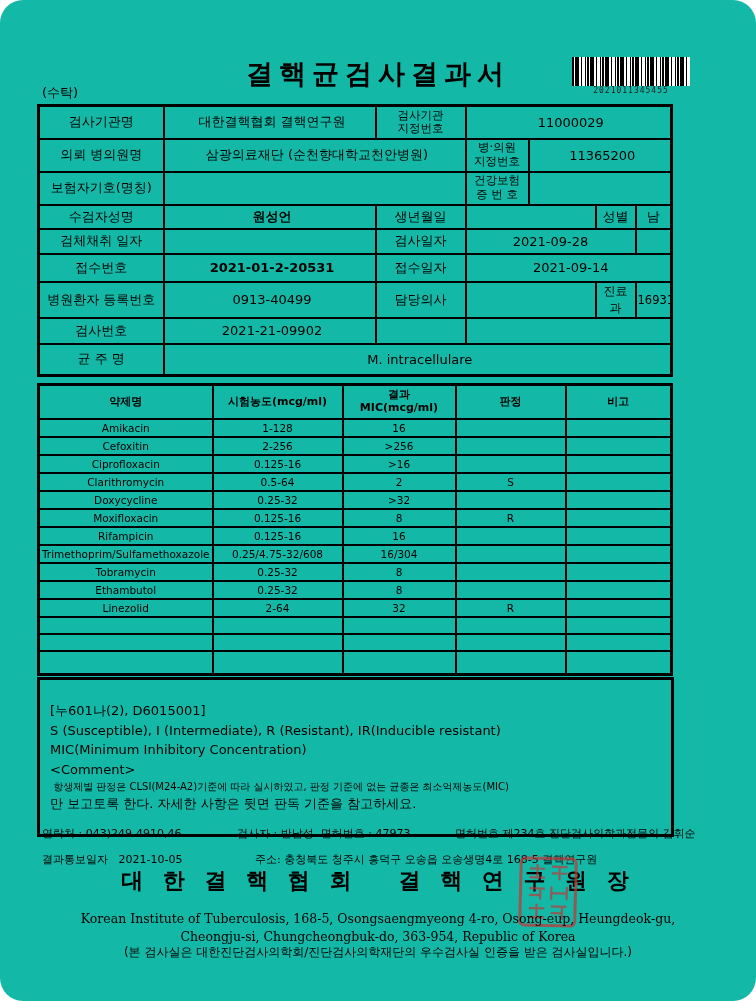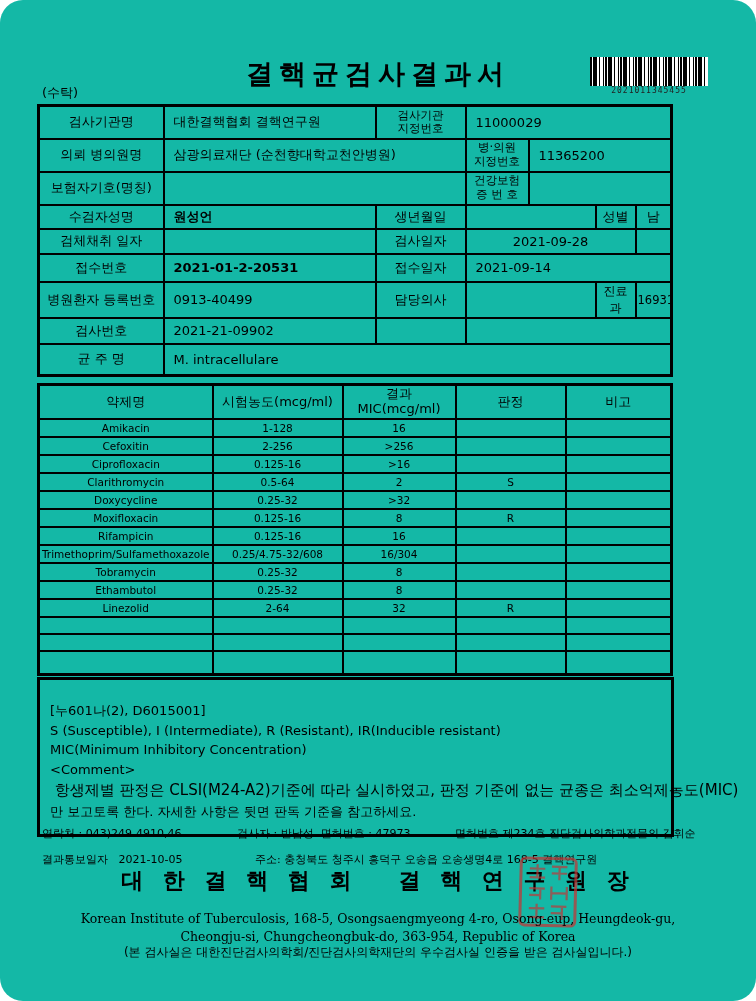--- a/index.html
+++ b/index.html
@@ -3,36 +3,36 @@
 <meta charset="utf-8">
 <style>
   html,body{margin:0;padding:0;background:#fff;}
   .page{position:relative;width:756px;height:1001px;background:#14b8a6;color:#000;
         font-family:"DejaVu Sans","Liberation Sans",sans-serif;overflow:hidden;border-radius:23px;}
 
   .doc-title{position:absolute;top:56px;left:0;width:756px;text-align:center;
              font-size:27px;font-weight:bold;letter-spacing:6px;white-space:pre;}
   .sutak{position:absolute;top:84px;left:42px;font-size:13px;}
 
-  .barcode-wrap{position:absolute;top:57px;left:589px;width:120px;}
+  .barcode-wrap{position:absolute;top:57px;left:571px;width:120px;}
   .barcode{height:29px;width:118px;margin:0 auto;
     background:repeating-linear-gradient(90deg,#000 0 2px,#fff 2px 3px,#000 3px 7px,#fff 7px 9px,#000 9px 10px,#fff 10px 13px,#000 13px 14px,#fff 14px 15px);}
   .barcode-num{text-align:center;font-size:8px;letter-spacing:1px;
                font-family:"DejaVu Sans Mono",monospace;color:#222;}
 
   table{border-collapse:collapse;table-layout:fixed;}
   .info-table{position:absolute;top:104px;left:37px;width:633px;border:3px solid #000;}
   .info-table td{border:2px solid #000;font-size:13px;padding:0 4px;overflow:hidden;}
   .info-table td.lbl{text-align:center;padding:0 2px;}
-  .info-table td.val{text-align:left;padding-left:9px;}
+  .info-table td.val{text-align:center;padding-left:9px;}
   .info-table td.small2{font-size:11.5px;line-height:1.18;text-align:center;}
   .bold{font-weight:bold;}
 
   .drug-table{position:absolute;top:383px;left:37px;width:633px;border:3px solid #000;}
-  .drug-table th{border:2px solid #000;font-size:13px;font-weight:normal;height:30px;line-height:1.15;text-align:center;}
+  .drug-table th{border:2px solid #000;font-size:11px;font-weight:bold;height:30px;line-height:1.15;text-align:center;}
   .drug-table td{border:2px solid #000;font-size:10.5px;text-align:center;height:16px;padding:0 2px;}
   .drug-table tr.empty-row td{height:15px;}
   .drug-table tr.last-empty td{height:21px;}
 
   .notes-box{position:absolute;top:677px;left:37px;width:611px;height:112px;
              border:3px solid #000;padding:21px 10px;font-size:13px;line-height:1.5;}
   .notes-line{white-space:pre;}
 
   .foot-line{position:absolute;font-size:11px;white-space:pre;}
   .org-line{position:absolute;top:866px;left:0;width:756px;text-align:center;
@@ -259,21 +259,21 @@
           <td></td>
         </tr>
       </tbody>
   </table>
 
   <div class="notes-box">
     <div class="notes-line">[누601나(2), D6015001]</div>
     <div class="notes-line">S (Susceptible), I (Intermediate), R (Resistant), IR(Inducible resistant)</div>
     <div class="notes-line">MIC(Minimum Inhibitory Concentration)</div>
     <div class="notes-line">&lt;Comment&gt;</div>
-    <div class="notes-line" style="font-size:15px"> 항생제별 판정은 CLSI(M24-A2)기준에 따라 실시하였고, 판정 기준에 없는 균종은 최소억제농도(MIC)</div>
+    <div class="notes-line" style="font-size:10px"> 항생제별 판정은 CLSI(M24-A2)기준에 따라 실시하였고, 판정 기준에 없는 균종은 최소억제농도(MIC)</div>
     <div class="notes-line">만 보고토록 한다. 자세한 사항은 뒷면 판독 기준을 참고하세요.</div>
   </div>
 
   <div class="foot-line" style="top:826px;left:42px">연락처 : 043)249-4910,46</div>
   <div class="foot-line" style="top:826px;left:237px">검사자 : 반남성  면허번호 : 47973</div>
   <div class="foot-line" style="top:826px;left:455px">면허번호 제234호 진단검사의학과전문의 김휘순</div>
   <div class="foot-line" style="top:852px;left:42px">결과통보일자   2021-10-05</div>
   <div class="foot-line" style="top:852px;left:255px">주소: 충청북도 청주시 흥덕구 오송읍 오송생명4로 168-5 결핵연구원</div>
 
   <div class="org-line">대 한 결 핵 협 회   결 핵 연 구 원 장</div>

